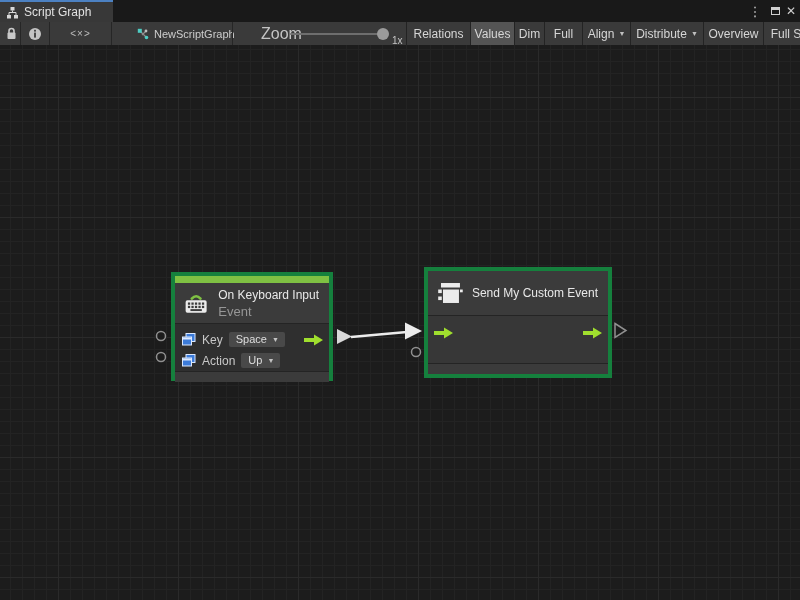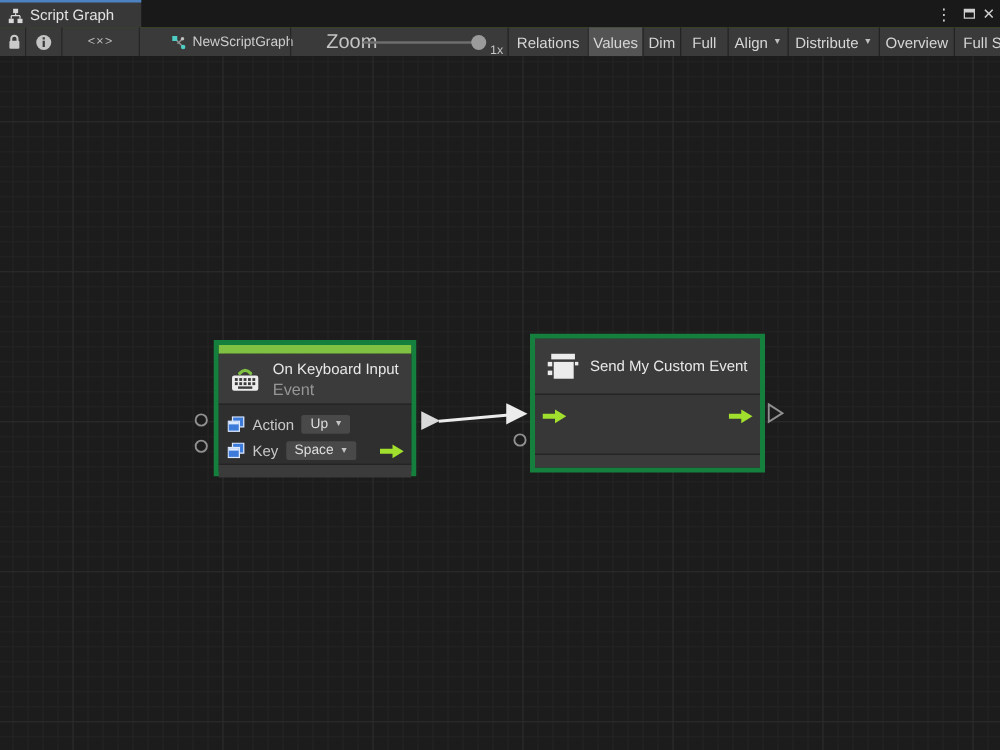--- a/index.html
+++ b/index.html
@@ -189,42 +189,42 @@
         <div class="node-subtitle">Event</div>
       </div>
     </div>
     <div class="node-body">
       <div class="port-row">
         <svg width="14" height="13" viewBox="0 0 14 13">
           <rect x="4" y="0.5" width="9" height="8" fill="#3c7bd9" stroke="#dce9ff" stroke-width="1"></rect>
           <rect x="0.5" y="4" width="9" height="8" fill="#3c7bd9" stroke="#dce9ff" stroke-width="1"></rect>
           <rect x="1" y="4.5" width="8" height="2" fill="#dce9ff"></rect>
         </svg>
-        <span class="row-label">Action</span>
-        <span class="dropdown">
-          <span>Up</span>
-          <span class="dd-caret">▼</span>
-        </span>
-      </div>
-      <div class="port-row">
-        <svg width="14" height="13" viewBox="0 0 14 13">
-          <rect x="4" y="0.5" width="9" height="8" fill="#3c7bd9" stroke="#dce9ff" stroke-width="1"></rect>
-          <rect x="0.5" y="4" width="9" height="8" fill="#3c7bd9" stroke="#dce9ff" stroke-width="1"></rect>
-          <rect x="1" y="4.5" width="8" height="2" fill="#dce9ff"></rect>
-        </svg>
         <span class="row-label">Key</span>
         <span class="dropdown">
           <span>Space</span>
           <span class="dd-caret">▼</span>
         </span>
         <span class="spacer"></span>
         <svg width="20" height="12" viewBox="0 0 20 12">
           <polygon points="0,4 10,4 10,0.5 19,6 10,11.5 10,8 0,8" fill="#a0df2e"></polygon>
         </svg>
       </div>
+      <div class="port-row">
+        <svg width="14" height="13" viewBox="0 0 14 13">
+          <rect x="4" y="0.5" width="9" height="8" fill="#3c7bd9" stroke="#dce9ff" stroke-width="1"></rect>
+          <rect x="0.5" y="4" width="9" height="8" fill="#3c7bd9" stroke="#dce9ff" stroke-width="1"></rect>
+          <rect x="1" y="4.5" width="8" height="2" fill="#dce9ff"></rect>
+        </svg>
+        <span class="row-label">Action</span>
+        <span class="dropdown">
+          <span>Up</span>
+          <span class="dd-caret">▼</span>
+        </span>
+      </div>
     </div>
     <div class="node-footer"></div>
   </div>
 
   <div class="node node2" style="left:424px;top:267px;width:188px;height:111px;">
     <div class="node-header" style="height:44px;">
       <svg width="27" height="24" viewBox="0 0 27 24">
         <rect x="5" y="2" width="19" height="4.5" fill="#ececec"></rect>
         <rect x="7" y="8.5" width="16" height="13.5" fill="#ececec"></rect>
         <rect x="2.2" y="8.5" width="3.6" height="3.6" fill="#ececec"></rect>

